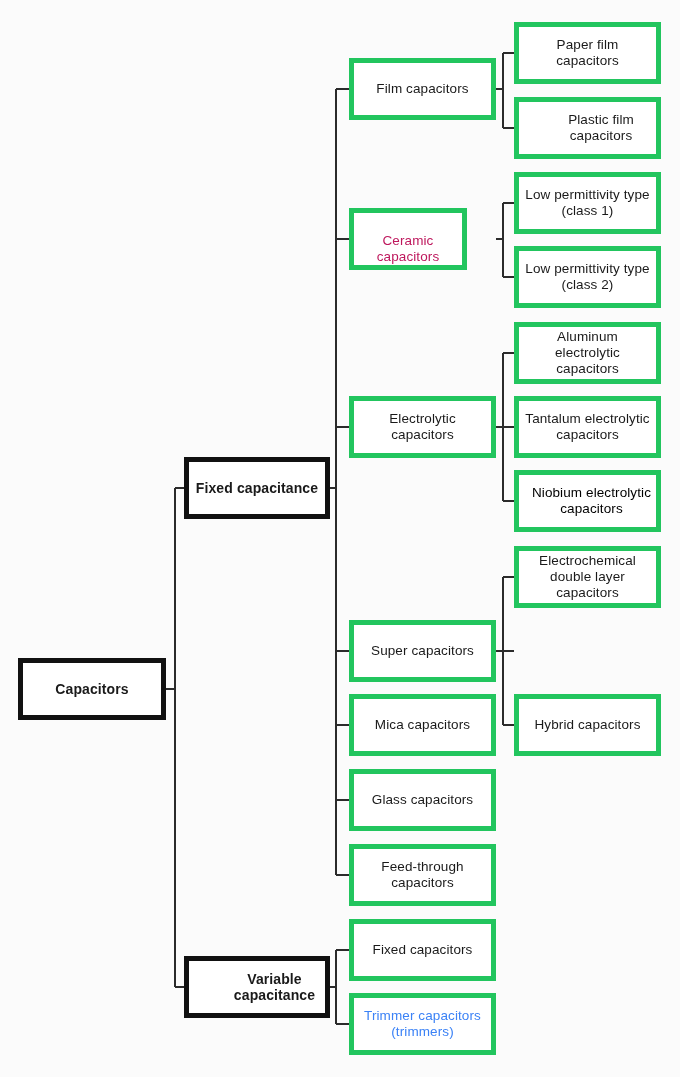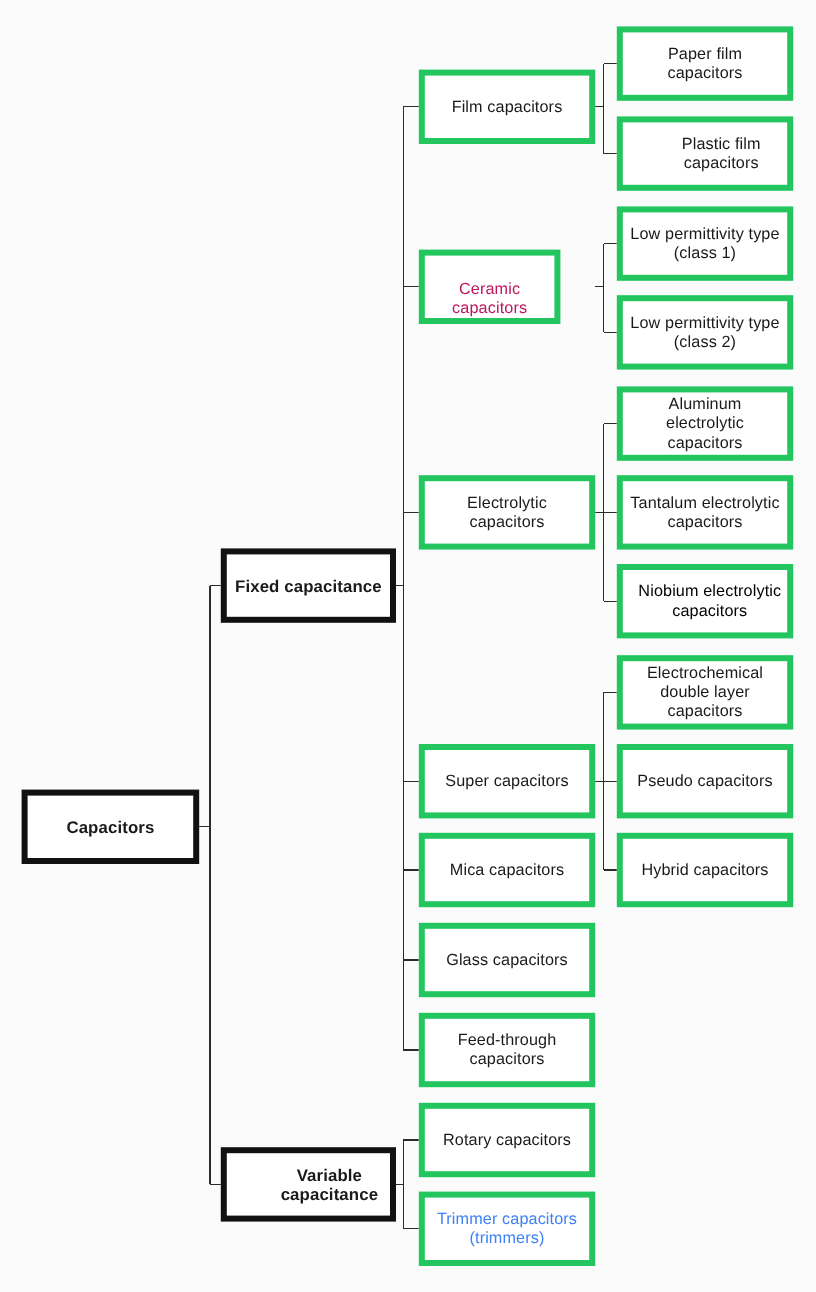--- a/index.html
+++ b/index.html
@@ -133,21 +133,21 @@
     <span class="lbl">Mica capacitors</span>
   </div>
   <div class="node level3" style="left: 349px; top: 769px; width: 147px; height: 62px; background: rgb(255, 255, 255); color: rgb(26, 26, 26);">
     <span class="lbl">Glass capacitors</span>
   </div>
   <div class="node level3" style="left: 349px; top: 844px; width: 147px; height: 62px; background: rgb(255, 255, 255); color: rgb(26, 26, 26);">
     <span class="lbl">Feed-through
 capacitors</span>
   </div>
   <div class="node level3" style="left: 349px; top: 919px; width: 147px; height: 62px; background: rgb(255, 255, 255); color: rgb(26, 26, 26);">
-    <span class="lbl">Rotary capacitors</span>
+    <span class="lbl">Fixed capacitors</span>
   </div>
   <div class="node level3" style="left: 349px; top: 993px; width: 147px; height: 62px; background: rgb(255, 255, 255); color: #3b82f6;">
     <span class="lbl">Trimmer capacitors
 (trimmers)</span>
   </div>
 
   <div class="node level4" style="left: 514px; top: 22px; width: 147px; height: 62px; background: rgb(255, 255, 255); color: rgb(26, 26, 26);">
     <span class="lbl">Paper film capacitors</span>
   </div>
   <div class="node level4" style="left: 514px; top: 97px; width: 147px; height: 62px; background: rgb(255, 255, 255); color: rgb(26, 26, 26); padding-left: 32px;">
@@ -171,20 +171,17 @@
   </div>
   <div class="node level4" style="left: 514px; top: 470px; width: 147px; height: 62px; background: rgb(255, 255, 255); color: #000000; justify-content: flex-end;">
     <span class="lbl">Niobium electrolytic
 capacitors</span>
   </div>
   <div class="node level4" style="left: 514px; top: 546px; width: 147px; height: 62px; background: rgb(255, 255, 255); color: rgb(26, 26, 26);">
     <span class="lbl">Electrochemical
 double layer
 capacitors</span>
   </div>
-  <div class="node level4" style="left: 514px; top: 620px; width: 147px; height: 62px; background: rgb(255, 255, 255); color: rgb(26, 26, 26);">
-    <span class="lbl">Pseudo capacitors</span>
-  </div>
   <div class="node level4" style="left: 514px; top: 694px; width: 147px; height: 62px; background: rgb(255, 255, 255); color: rgb(26, 26, 26);">
     <span class="lbl">Hybrid capacitors</span>
   </div>
 
 </div>
 
 </body></html>

